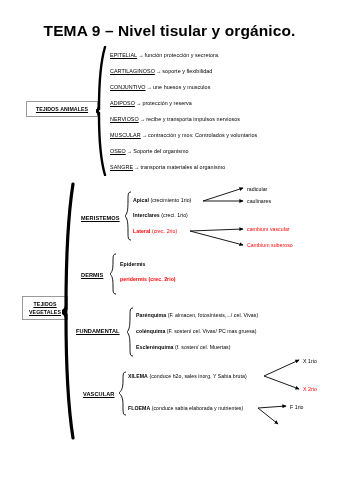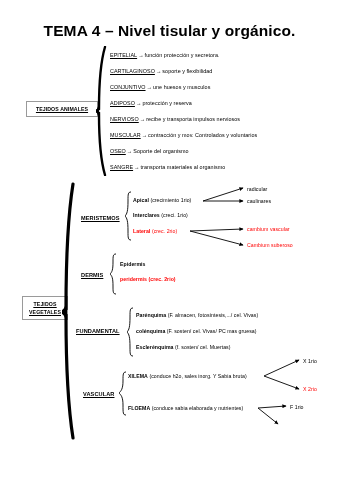--- a/index.html
+++ b/index.html
@@ -117,21 +117,21 @@
     font-size: 5.2px;
     white-space: nowrap;
     letter-spacing: 0.05px;
   }
 </style>
 </head>
 <body>
 
 <div class="page">
 
-  <div class="title">TEMA 4 – Nivel tisular y orgánico.</div>
+  <div class="title">TEMA 9 – Nivel tisular y orgánico.</div>
 
   <div class="group-box" id="box-animales">
     <span>TEJIDOS ANIMALES</span>
   </div>
 
   <svg class="brace" style="left:96px; top:46px;" width="12" height="130" viewBox="0 0 12 130">
     <path d="M9 1 C 4 18, 3 40, 3 62 L 3 63 L 0 65 L 3 67 L 3 68 C 3 90, 4 112, 9 129" fill="none" stroke="#000" stroke-width="2.4" stroke-linecap="round"></path>
     <path d="M3 58 L 0 65 L 3 72 Z" fill="#000"></path>
   </svg>
 

